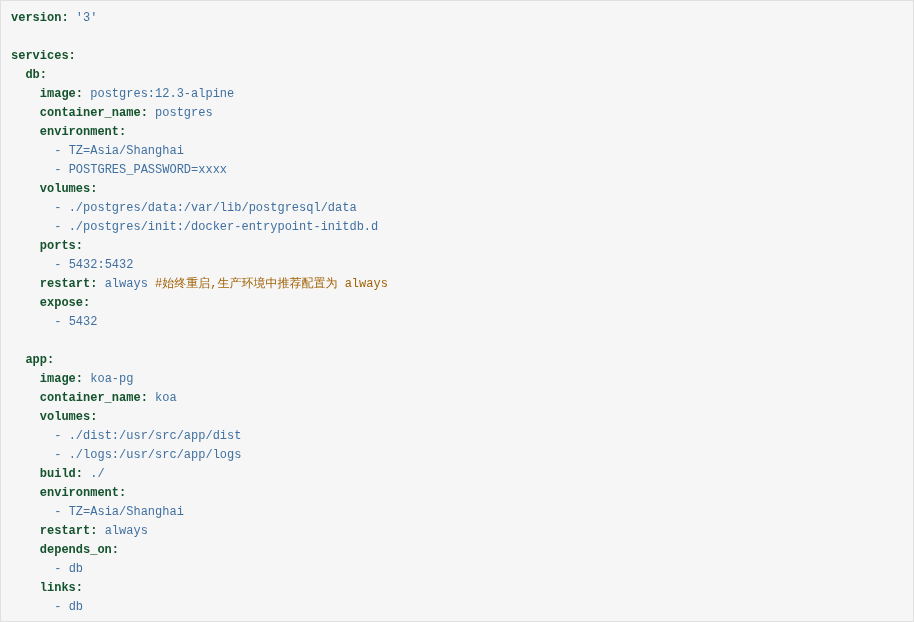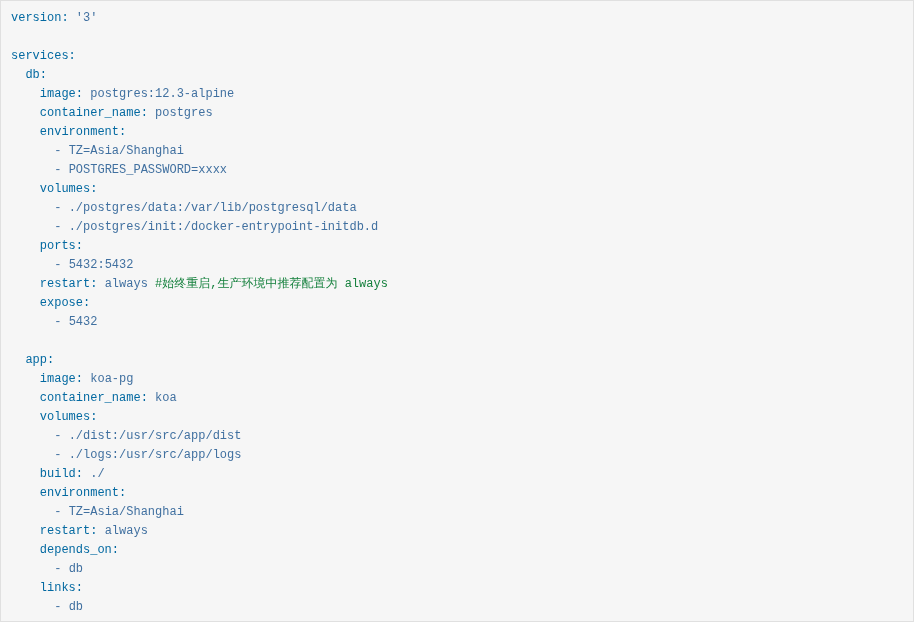--- a/index.html
+++ b/index.html
@@ -15,25 +15,26 @@
       padding: 8px 10px;
       color: #333;
       width: 914px;
       height: 622px;
       border: 1px solid #e0e0e0;
     }
     .code-block {
       white-space: pre;
     }
     .red {
-      color: #0369a1;
+      color: #14532d;
+      font-weight: bold;
     }
     .blue {
       color: #4070a0;
     }
     .green {
-      color: #15803d;
+      color: #a16207;
     }
   </style>
 </head>
 <body>
 
 <div class="code-block" id="code-container"><div><span class="red">version:</span><span> </span><span class="blue">'3'</span></div><div>&nbsp;</div><div><span class="red">services:</span></div><div><span>  </span><span class="red">db:</span></div><div><span>    </span><span class="red">image:</span><span> </span><span class="blue">postgres:12.3-alpine</span></div><div><span>    </span><span class="red">container_name:</span><span> </span><span class="blue">postgres</span></div><div><span>    </span><span class="red">environment:</span></div><div><span>      </span><span class="blue">-</span><span> </span><span class="blue">TZ=Asia/Shanghai</span></div><div><span>      </span><span class="blue">-</span><span> </span><span class="blue">POSTGRES_PASSWORD=xxxx</span></div><div><span>    </span><span class="red">volumes:</span></div><div><span>      </span><span class="blue">-</span><span> </span><span class="blue">./postgres/data:/var/lib/postgresql/data</span></div><div><span>      </span><span class="blue">-</span><span> </span><span class="blue">./postgres/init:/docker-entrypoint-initdb.d</span></div><div><span>    </span><span class="red">ports:</span></div><div><span>      </span><span class="blue">-</span><span> </span><span class="blue">5432:5432</span></div><div><span>    </span><span class="red">restart:</span><span> </span><span class="blue">always</span><span> </span><span class="green">#始终重启,生产环境中推荐配置为 always</span></div><div><span>    </span><span class="red">expose:</span></div><div><span>      </span><span class="blue">-</span><span> </span><span class="blue">5432</span></div><div>&nbsp;</div><div><span>  </span><span class="red">app:</span></div><div><span>    </span><span class="red">image:</span><span> </span><span class="blue">koa-pg</span></div><div><span>    </span><span class="red">container_name:</span><span> </span><span class="blue">koa</span></div><div><span>    </span><span class="red">volumes:</span></div><div><span>      </span><span class="blue">-</span><span> </span><span class="blue">./dist:/usr/src/app/dist</span></div><div><span>      </span><span class="blue">-</span><span> </span><span class="blue">./logs:/usr/src/app/logs</span></div><div><span>    </span><span class="red">build:</span><span> </span><span class="blue">./</span></div><div><span>    </span><span class="red">environment:</span></div><div><span>      </span><span class="blue">-</span><span> </span><span class="blue">TZ=Asia/Shanghai</span></div><div><span>    </span><span class="red">restart:</span><span> </span><span class="blue">always</span></div><div><span>    </span><span class="red">depends_on:</span></div><div><span>      </span><span class="blue">-</span><span> </span><span class="blue">db</span></div><div><span>    </span><span class="red">links:</span></div><div><span>      </span><span class="blue">-</span><span> </span><span class="blue">db</span></div><div><span>    </span><span class="red">expose:</span></div></div>
 
 </body></html>

